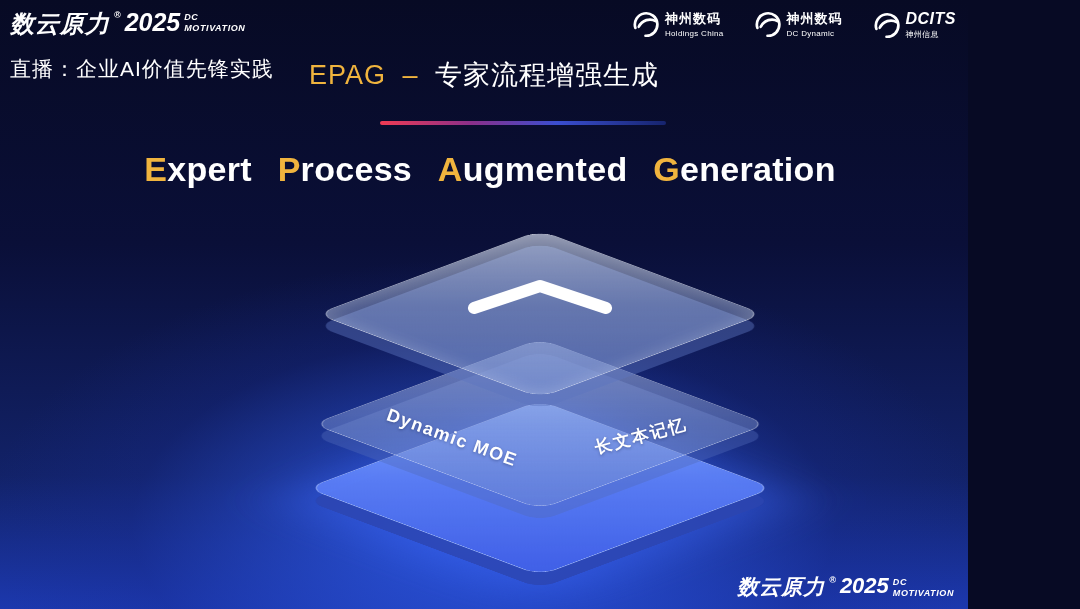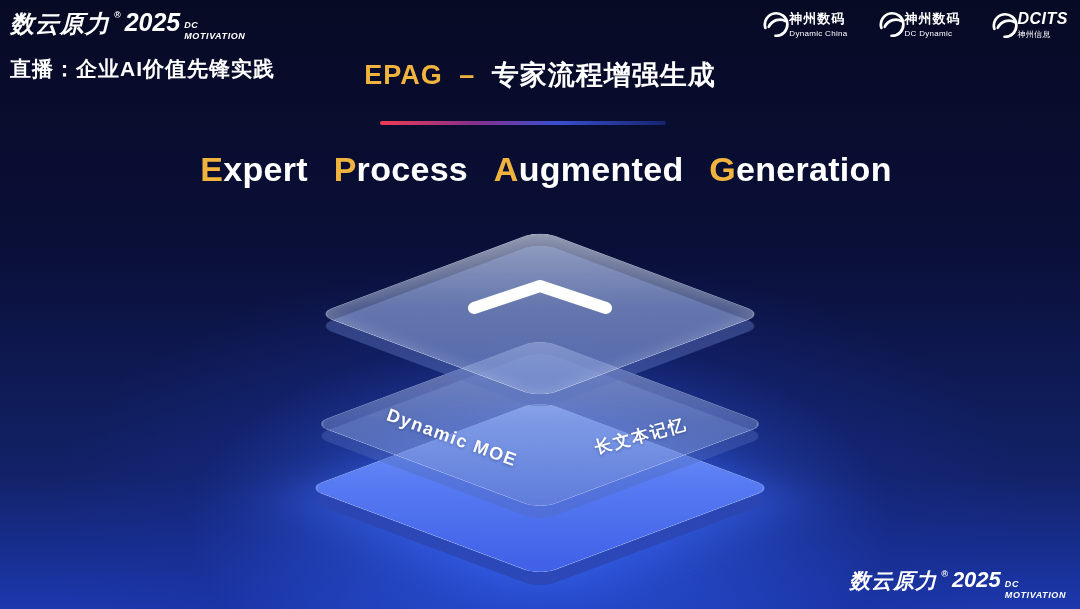--- a/index.html
+++ b/index.html
@@ -1,53 +1,53 @@
 <!DOCTYPE html>
 <html><head>
 <meta charset="utf-8">
 <style>
   * { margin:0; padding:0; box-sizing:border-box; }
   html,body { width:1080px; height:609px; }
   body { font-family:"Liberation Sans","DejaVu Sans",sans-serif; overflow:hidden; background:#070a24; }
 
   .slide {
-    position:relative; width:1080px; height:609px; overflow:hidden; color:#fff;
+    position:relative; width:968px; height:609px; overflow:hidden; color:#fff;
     background:
       radial-gradient(ellipse 640px 340px at 50% 86%, rgba(47,92,235,0.90), rgba(25,45,150,0.25) 55%, rgba(10,16,60,0) 78%),
       linear-gradient(180deg,#070a24 0%, #0a0f38 40%, #122268 78%, #1c38ae 100%);
     padding-left: 27px;
   }
 
   
   .brand { position:absolute; display:flex; align-items:flex-start; gap:4px; font-style:italic; font-weight:bold; white-space:nowrap; }
   .brand .cn  { font-size:24px; letter-spacing:1px; }
   .brand .reg { font-size:9px;  margin-top:2px; }
   .brand .year{ font-size:25px; }
-  .brand .dcmot { display:flex; flex-direction:column; font-size:9px; line-height:1.2; margin-top:12px; letter-spacing:0.6px; }
+  .brand .dcmot { display:flex; flex-direction:column; font-size:9px; line-height:1.2; margin-top:4px; letter-spacing:0.6px; }
   .brand-top-left { left:10px; top:8px; }
   .brand-bottom-right { right:14px; bottom:8px; }
   .brand-bottom-right .cn{font-size:21px;} .brand-bottom-right .year{font-size:22px;}
 
-  .live-title { position:absolute; left:10px; top:55px; font-size:21px; font-weight:bold; letter-spacing:1px; }
+  .live-title { position:absolute; left:10px; top:55px; font-size:21px; font-weight:normal; letter-spacing:1px; }
 
   
-  .main-title { position:absolute; left:0; top:57px; width:100%; text-align:center; font-size:27px; font-weight:bold; letter-spacing:1px; }
+  .main-title { position:absolute; left:0; top:57px; width:100%; text-align:center; font-size:27px; font-weight:normal; letter-spacing:1px; }
   .gold { color:#f0b43e; }
   .main-title .zh { color:#fff; margin-left:8px; }
   .main-title .dash { margin-left:8px; }
 
   .title-underline { position:absolute; left:380px; top:121px; width:286px; height:4px; border-radius:2px;
     background:linear-gradient(90deg,#ef3b54 0%, #8a2f8a 32%, #3a4ed0 62%, #16246e 100%); }
 
   .subtitle { position:absolute; left:0; top:150px; width:100%; text-align:center; font-size:34px; font-weight:600; letter-spacing:0.3px;margin-left:6px; }
   .subtitle .word { margin:0 8px; }
 
   
   .partner-logos { position:absolute; top:10px; right:12px; display:flex; gap:30px; align-items:flex-start; }
-  .plogo { display:flex; align-items:center; }
+  .plogo { display:flex; gap:6px; align-items:center; }
   .plogo svg { width:27px; height:27px; flex:none; }
   .plogo .txt { display:flex; flex-direction:column; gap:1px; }
   .plogo .t { font-size:13px; font-weight:bold; letter-spacing:1px; }
   .plogo .t.en { font-style:italic; font-size:16px; letter-spacing:0.5px; }
   .plogo .s { font-size:8px; letter-spacing:0.3px; }
 
   
   .diamond { position:absolute; border-radius:22px; transform:rotateX(68deg) rotateZ(45deg); }
 
   .d-top { width:316px; height:316px; left:382px; top:156px; z-index:6;
@@ -94,21 +94,21 @@
   <div class="live-title">直播：企业AI价值先锋实践</div>
 
   <div class="partner-logos">
     <div class="plogo">
       <svg viewBox="0 0 24 24">
           <path d="M3 15 A 10 10 0 1 1 12 22" fill="none" stroke="#fff" stroke-width="2.4" stroke-linecap="round"></path>
           <path d="M6 14 C9 8 16 6 21 9" fill="none" stroke="#fff" stroke-width="2.4" stroke-linecap="round"></path>
         </svg>
       <span class="txt">
         <span class="t">神州数码</span>
-        <span class="s">Dynamic China</span>
+        <span class="s">Holdings China</span>
       </span>
     </div>
     <div class="plogo">
       <svg viewBox="0 0 24 24">
           <path d="M3 15 A 10 10 0 1 1 12 22" fill="none" stroke="#fff" stroke-width="2.4" stroke-linecap="round"></path>
           <path d="M6 14 C9 8 16 6 21 9" fill="none" stroke="#fff" stroke-width="2.4" stroke-linecap="round"></path>
         </svg>
       <span class="txt">
         <span class="t">神州数码</span>
         <span class="s">DC Dynamic</span>

